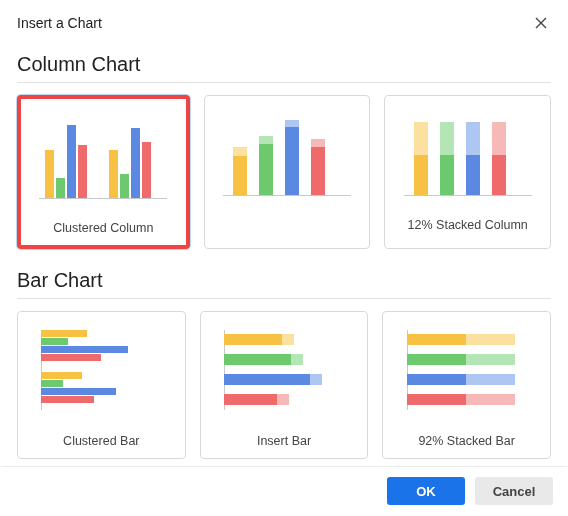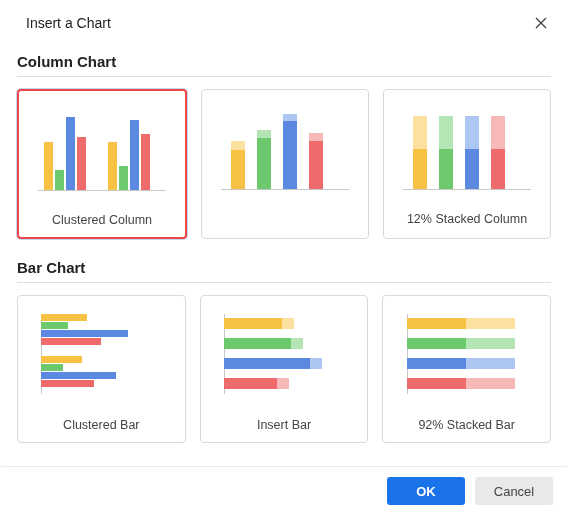--- a/index.html
+++ b/index.html
@@ -17,21 +17,21 @@
     height: 516px;
     display: flex;
     flex-direction: column;
     border: 1px solid #fff;
     background: #fff;
   }
   .dlg-header {
     display: flex;
     align-items: center;
     justify-content: space-between;
-    padding: 12px 16px 8px 25px;
+    padding: 12px 16px 8px 16px;
   }
   .dlg-title {
     font-size: 14px;
     font-weight: 400;
     color: #222;
   }
   .close-btn {
     width: 20px; height: 20px;
     display: flex; align-items: center; justify-content: center;
     cursor: pointer;
@@ -43,22 +43,22 @@
     overflow-y: auto;
     overflow-x: hidden;
     padding: 0 16px 8px 16px;
   }
   
   .dlg-body::-webkit-scrollbar { width: 8px; }
   .dlg-body::-webkit-scrollbar-thumb { background: #bfbfbf; border-radius: 4px; }
   .dlg-body::-webkit-scrollbar-track { background: transparent; }
 
   .section-title {
-    font-size: 15px;
-    font-weight: 700;
+    font-size: 20px;
+    font-weight: 400;
     color: #222;
     margin: 12px 0 6px 0;
   }
   .section-rule {
     border: none;
     border-top: 1px solid #e0e0e0;
     margin-bottom: 12px;
   }
   .grid {
     display: flex;
@@ -69,21 +69,21 @@
     flex: 1;
     border: 1px solid #d9d9d9;
     border-radius: 4px;
     padding: 8px 6px 10px 6px;
     cursor: pointer;
     display: flex;
     flex-direction: column;
     align-items: center;
   }
   .card.selected {
-    border: 2px solid #ef4444;
+    border: 4px solid #ef4444;
     box-shadow: 0 0 0 1px rgba(91,155,213,.4);
   }
   .thumb {
     width: 140px;
     height: 104px;
     position: relative;
     margin-bottom: 10px;
   }
   .card-label {
     font-size: 12.5px;
@@ -102,21 +102,21 @@
     height: 28px;
     border-radius: 3px;
     font-size: 13px;
     display: flex;
     align-items: center;
     justify-content: center;
     cursor: pointer;
     border: 1px solid transparent;
   }
   .btn-primary { background: #1a73e8; color: #fff; font-weight: 600; }
-  .btn-default { background: #e9e9e9; color: #444; }
+  .btn-default { background: #e9e9e9; color: #444; font-weight: bold; }
 
   
   .col-base {
     position: absolute; left: 6px; right: 6px; bottom: 12px;
     height: 1px; background: #c8c8c8;
   }
   .bars { position: absolute; left: 6px; right: 6px; bottom: 13px; top: 6px; }
   .barcol { position: absolute; bottom: 0; }
   
   .c1 { background: #f7c143; } 

